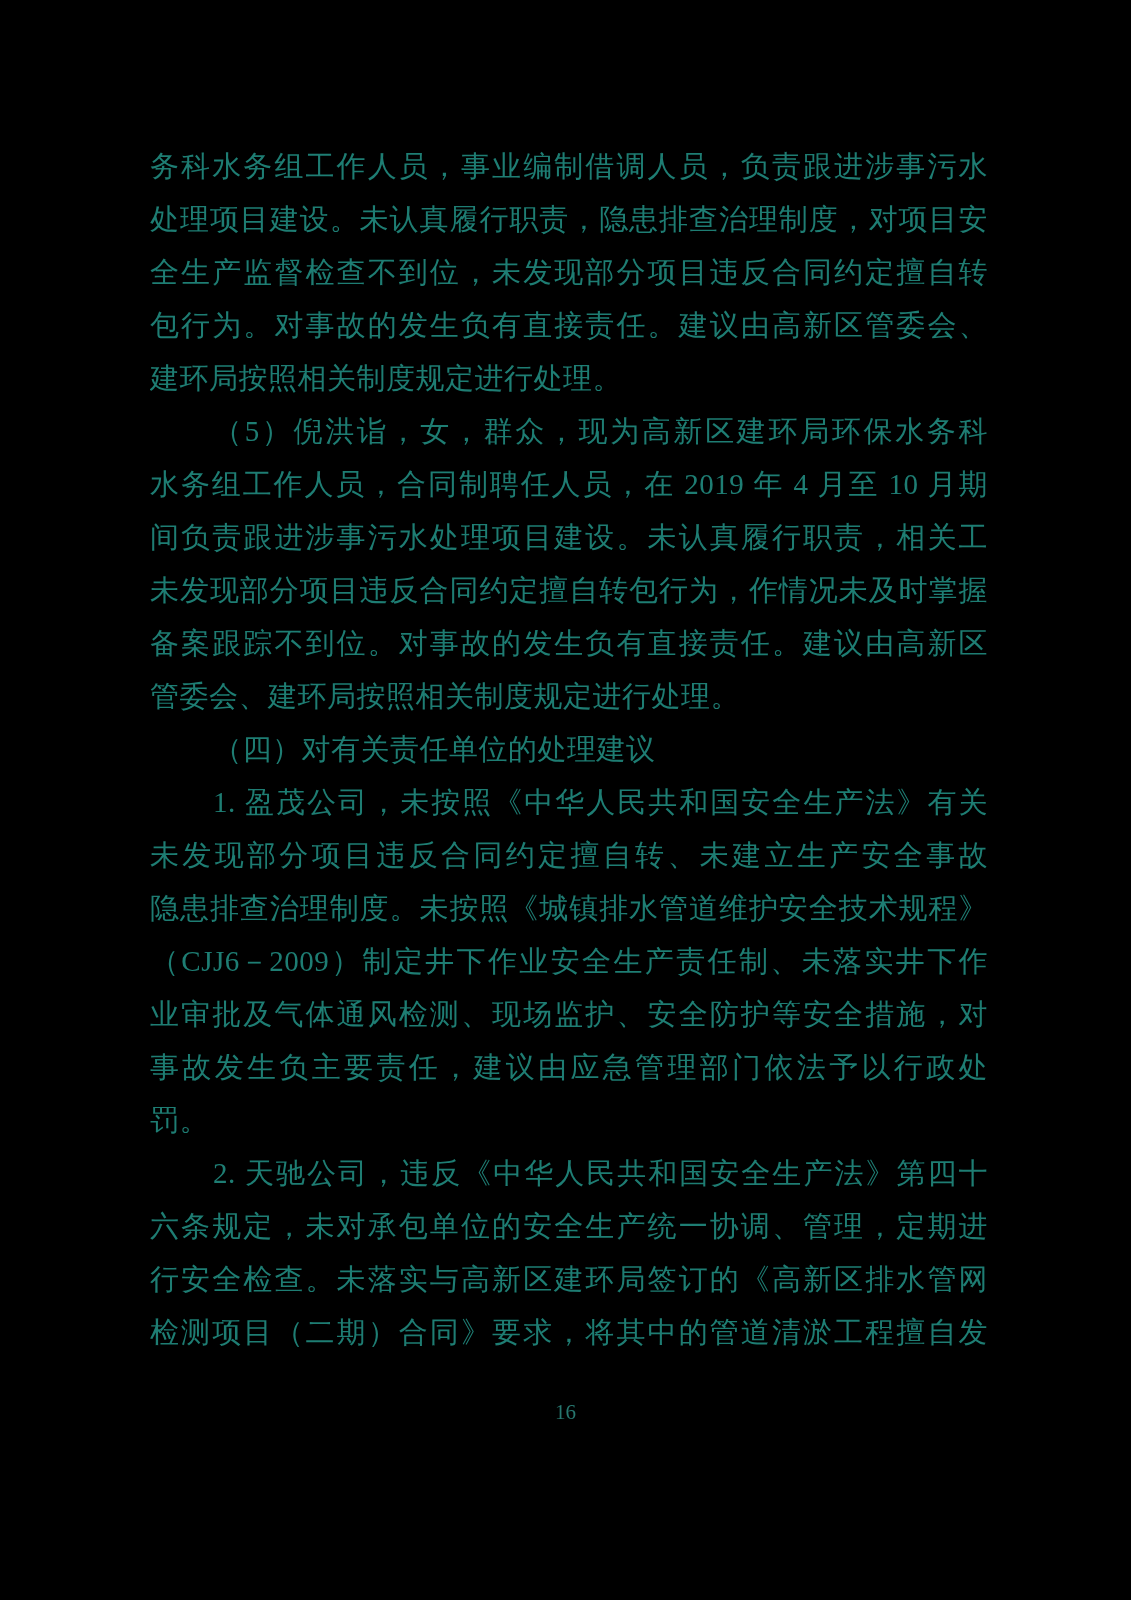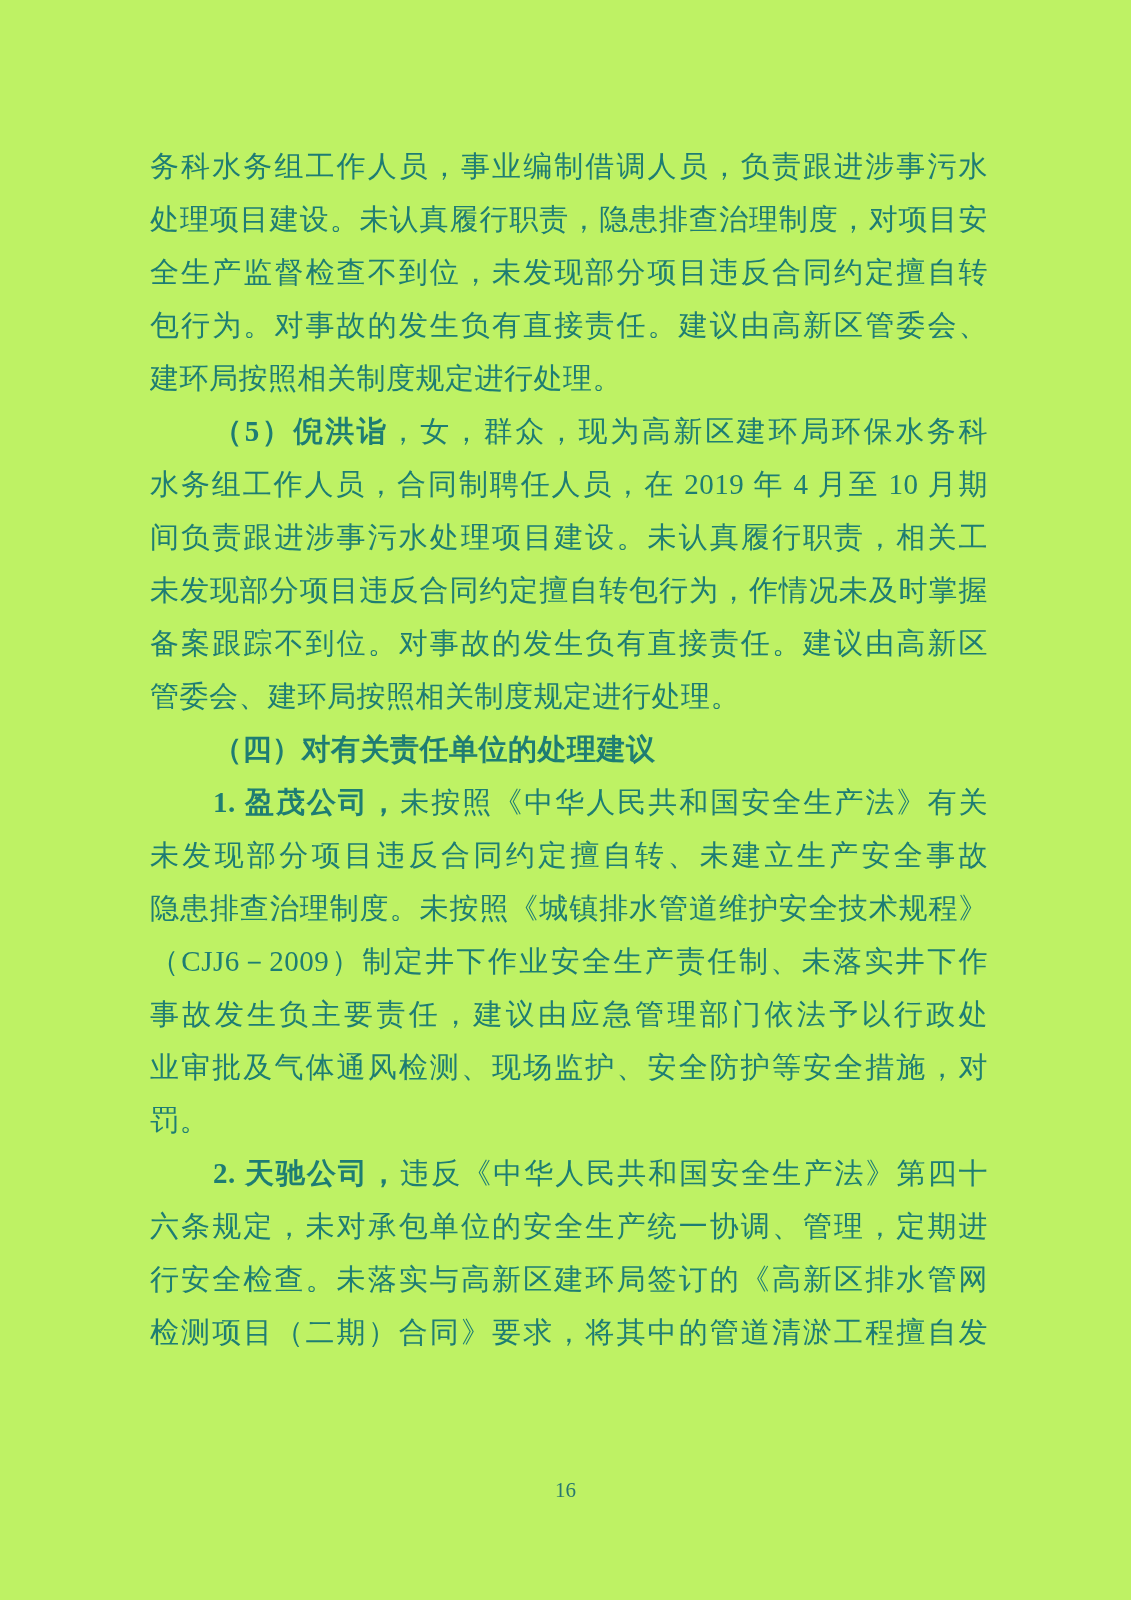--- a/index.html
+++ b/index.html
@@ -1,31 +1,31 @@
 <!DOCTYPE html>
 <html><head>
 <meta charset="utf-8">
 <style>
   html,body { margin:0; padding:0; }
   .page {
     position:relative; width:1131px; height:1600px;
-    background:#bef264; overflow:hidden;
+    background:#000000; overflow:hidden;
     font-family:"Liberation Serif","DejaVu Serif",serif;
   }
   .content { position:absolute; left:150px; top:140px; width:838px; }
   .ln {
     height:53px; line-height:53px; font-size:29px;
     color:#1e7d73; letter-spacing:0.5px; overflow:hidden;
   }
   .j { text-align:justify; text-align-last:justify; }
   .l { text-align:center; text-align-last:left; }
   .ind { text-indent:63px; }
-  .b { font-weight:bold;margin-top:12px; }
+  .b { font-weight:normal;margin-top:12px; }
   .pagenum {
-    position:absolute; top:1478px; left:0; width:100%;
+    position:absolute; top:1400px; left:0; width:100%;
     text-align:center; font-size:21px; color:#27776f;
     font-family:"Liberation Serif","DejaVu Serif",serif;
   }
 </style>
 </head>
 <body>
 
 <div class="page">
   <div class="content">
     <div class="ln j"><span class="b"></span><span>务科水务组工作人员，事业编制借调人员，负责跟进涉事污水</span></div>
@@ -37,22 +37,22 @@
     <div class="ln j"><span class="b"></span><span>水务组工作人员，合同制聘任人员，在 2019 年 4 月至 10 月期</span></div>
     <div class="ln j"><span class="b"></span><span>间负责跟进涉事污水处理项目建设。未认真履行职责，相关工</span></div>
     <div class="ln j"><span class="b"></span><span>未发现部分项目违反合同约定擅自转包行为，作情况未及时掌握</span></div>
     <div class="ln j"><span class="b"></span><span>备案跟踪不到位。对事故的发生负有直接责任。建议由高新区</span></div>
     <div class="ln l"><span class="b"></span><span>管委会、建环局按照相关制度规定进行处理。</span></div>
     <div class="ln l ind"><span class="b">（四）对有关责任单位的处理建议</span><span></span></div>
     <div class="ln j ind"><span class="b">1. 盈茂公司，</span><span>未按照《中华人民共和国安全生产法》有关</span></div>
     <div class="ln j"><span class="b"></span><span>未发现部分项目违反合同约定擅自转、未建立生产安全事故</span></div>
     <div class="ln j"><span class="b"></span><span>隐患排查治理制度。未按照《城镇排水管道维护安全技术规程》</span></div>
     <div class="ln j"><span class="b"></span><span>（CJJ6－2009）制定井下作业安全生产责任制、未落实井下作</span></div>
+    <div class="ln j"><span class="b"></span><span>业审批及气体通风检测、现场监护、安全防护等安全措施，对</span></div>
     <div class="ln j"><span class="b"></span><span>事故发生负主要责任，建议由应急管理部门依法予以行政处</span></div>
-    <div class="ln j"><span class="b"></span><span>业审批及气体通风检测、现场监护、安全防护等安全措施，对</span></div>
     <div class="ln l"><span class="b"></span><span>罚。</span></div>
     <div class="ln j ind"><span class="b">2. 天驰公司，</span><span>违反《中华人民共和国安全生产法》第四十</span></div>
     <div class="ln j"><span class="b"></span><span>六条规定，未对承包单位的安全生产统一协调、管理，定期进</span></div>
     <div class="ln j"><span class="b"></span><span>行安全检查。未落实与高新区建环局签订的《高新区排水管网</span></div>
     <div class="ln j"><span class="b"></span><span>检测项目（二期）合同》要求，将其中的管道清淤工程擅自发</span></div>
   </div>
   <div class="pagenum">16</div>
 </div>
 
 </body></html>

